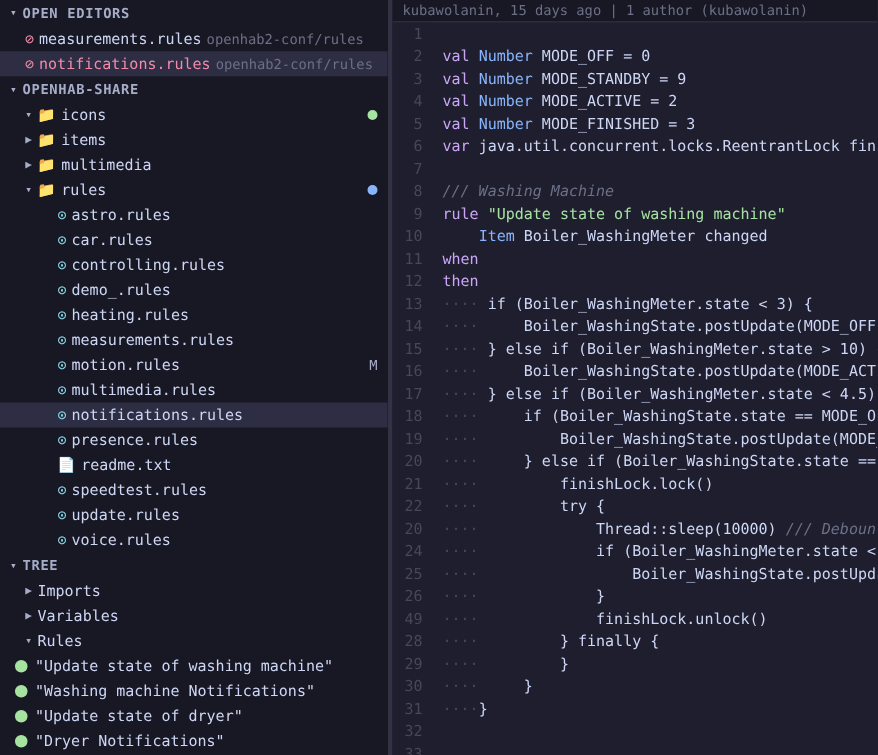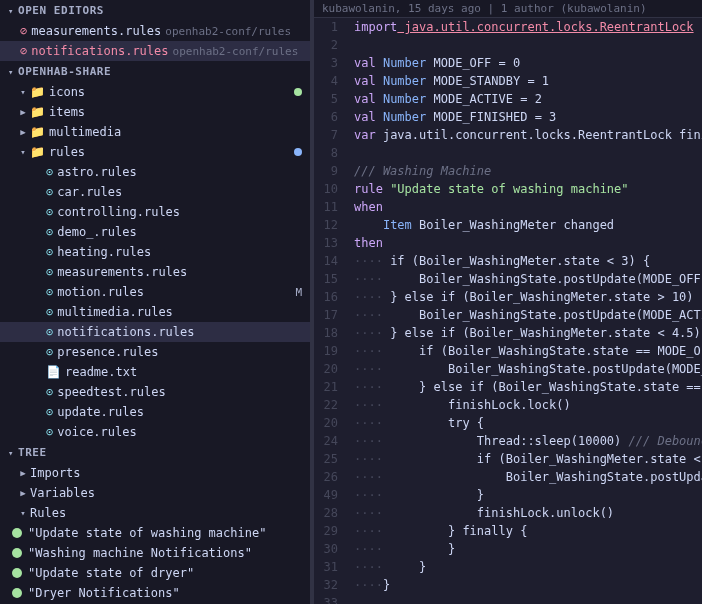--- a/index.html
+++ b/index.html
@@ -338,44 +338,43 @@
         <div>28</div>
         <div>29</div>
         <div>30</div>
       <div>31</div>
         <div>32</div>
         <div>33</div>
 
     </div>
     <div class="code-area">
 
-      <div class="code-line"><span class="kw">import</span><span style="color:#f38ba8; text-decoration:underline; text-decoration-color:#f38ba8;"> java.util.concurrent.locks.ReentrantLock</span></div>
 
       <div class="code-line">&nbsp;</div>
 
       <div class="code-line"><span class="kw">val </span><span class="kw2">Number </span><span class="plain">MODE_OFF = 0</span></div>
 
-      <div class="code-line"><span class="kw">val </span><span class="kw2">Number </span><span class="plain">MODE_STANDBY = 1</span></div>
+      <div class="code-line"><span class="kw">val </span><span class="kw2">Number </span><span class="plain">MODE_STANDBY = 9</span></div>
 
       <div class="code-line"><span class="kw">val </span><span class="kw2">Number </span><span class="plain">MODE_ACTIVE = 2</span></div>
 
       <div class="code-line"><span class="kw">val </span><span class="kw2">Number </span><span class="plain">MODE_FINISHED = 3</span></div>
 
       <div class="code-line"><span class="kw">var </span><span class="plain">java.util.concurrent.locks.ReentrantLock fini</span></div>
 
       <div class="code-line">&nbsp;</div>
 
       <div class="code-line"><span class="comment">/// Washing Machine</span></div>
 
       <div class="code-line"><span class="kw">rule </span><span class="str">"Update state of washing machine"</span></div>
 
+      <div class="code-line"><span class="plain">    </span><span class="kw2">Item </span><span class="plain">Boiler_WashingMeter changed</span></div>
+
       <div class="code-line"><span class="kw">when</span></div>
 
-      <div class="code-line"><span class="plain">    </span><span class="kw2">Item </span><span class="plain">Boiler_WashingMeter changed</span></div>
-
       <div class="code-line"><span class="kw">then</span></div>
 
       <div class="code-line"><span class="dot-indent">····</span><span class="plain"> if (Boiler_WashingMeter.state &lt; 3) {</span></div>
 
       <div class="code-line"><span class="dot-indent">····</span><span class="plain">     Boiler_WashingState.postUpdate(MODE_OFF)</span></div>
 
       <div class="code-line"><span class="dot-indent">····</span><span class="plain"> } else if (Boiler_WashingMeter.state &gt; 10) {</span></div>
 
       <div class="code-line"><span class="dot-indent">····</span><span class="plain">     Boiler_WashingState.postUpdate(MODE_ACTIV</span></div>
 

